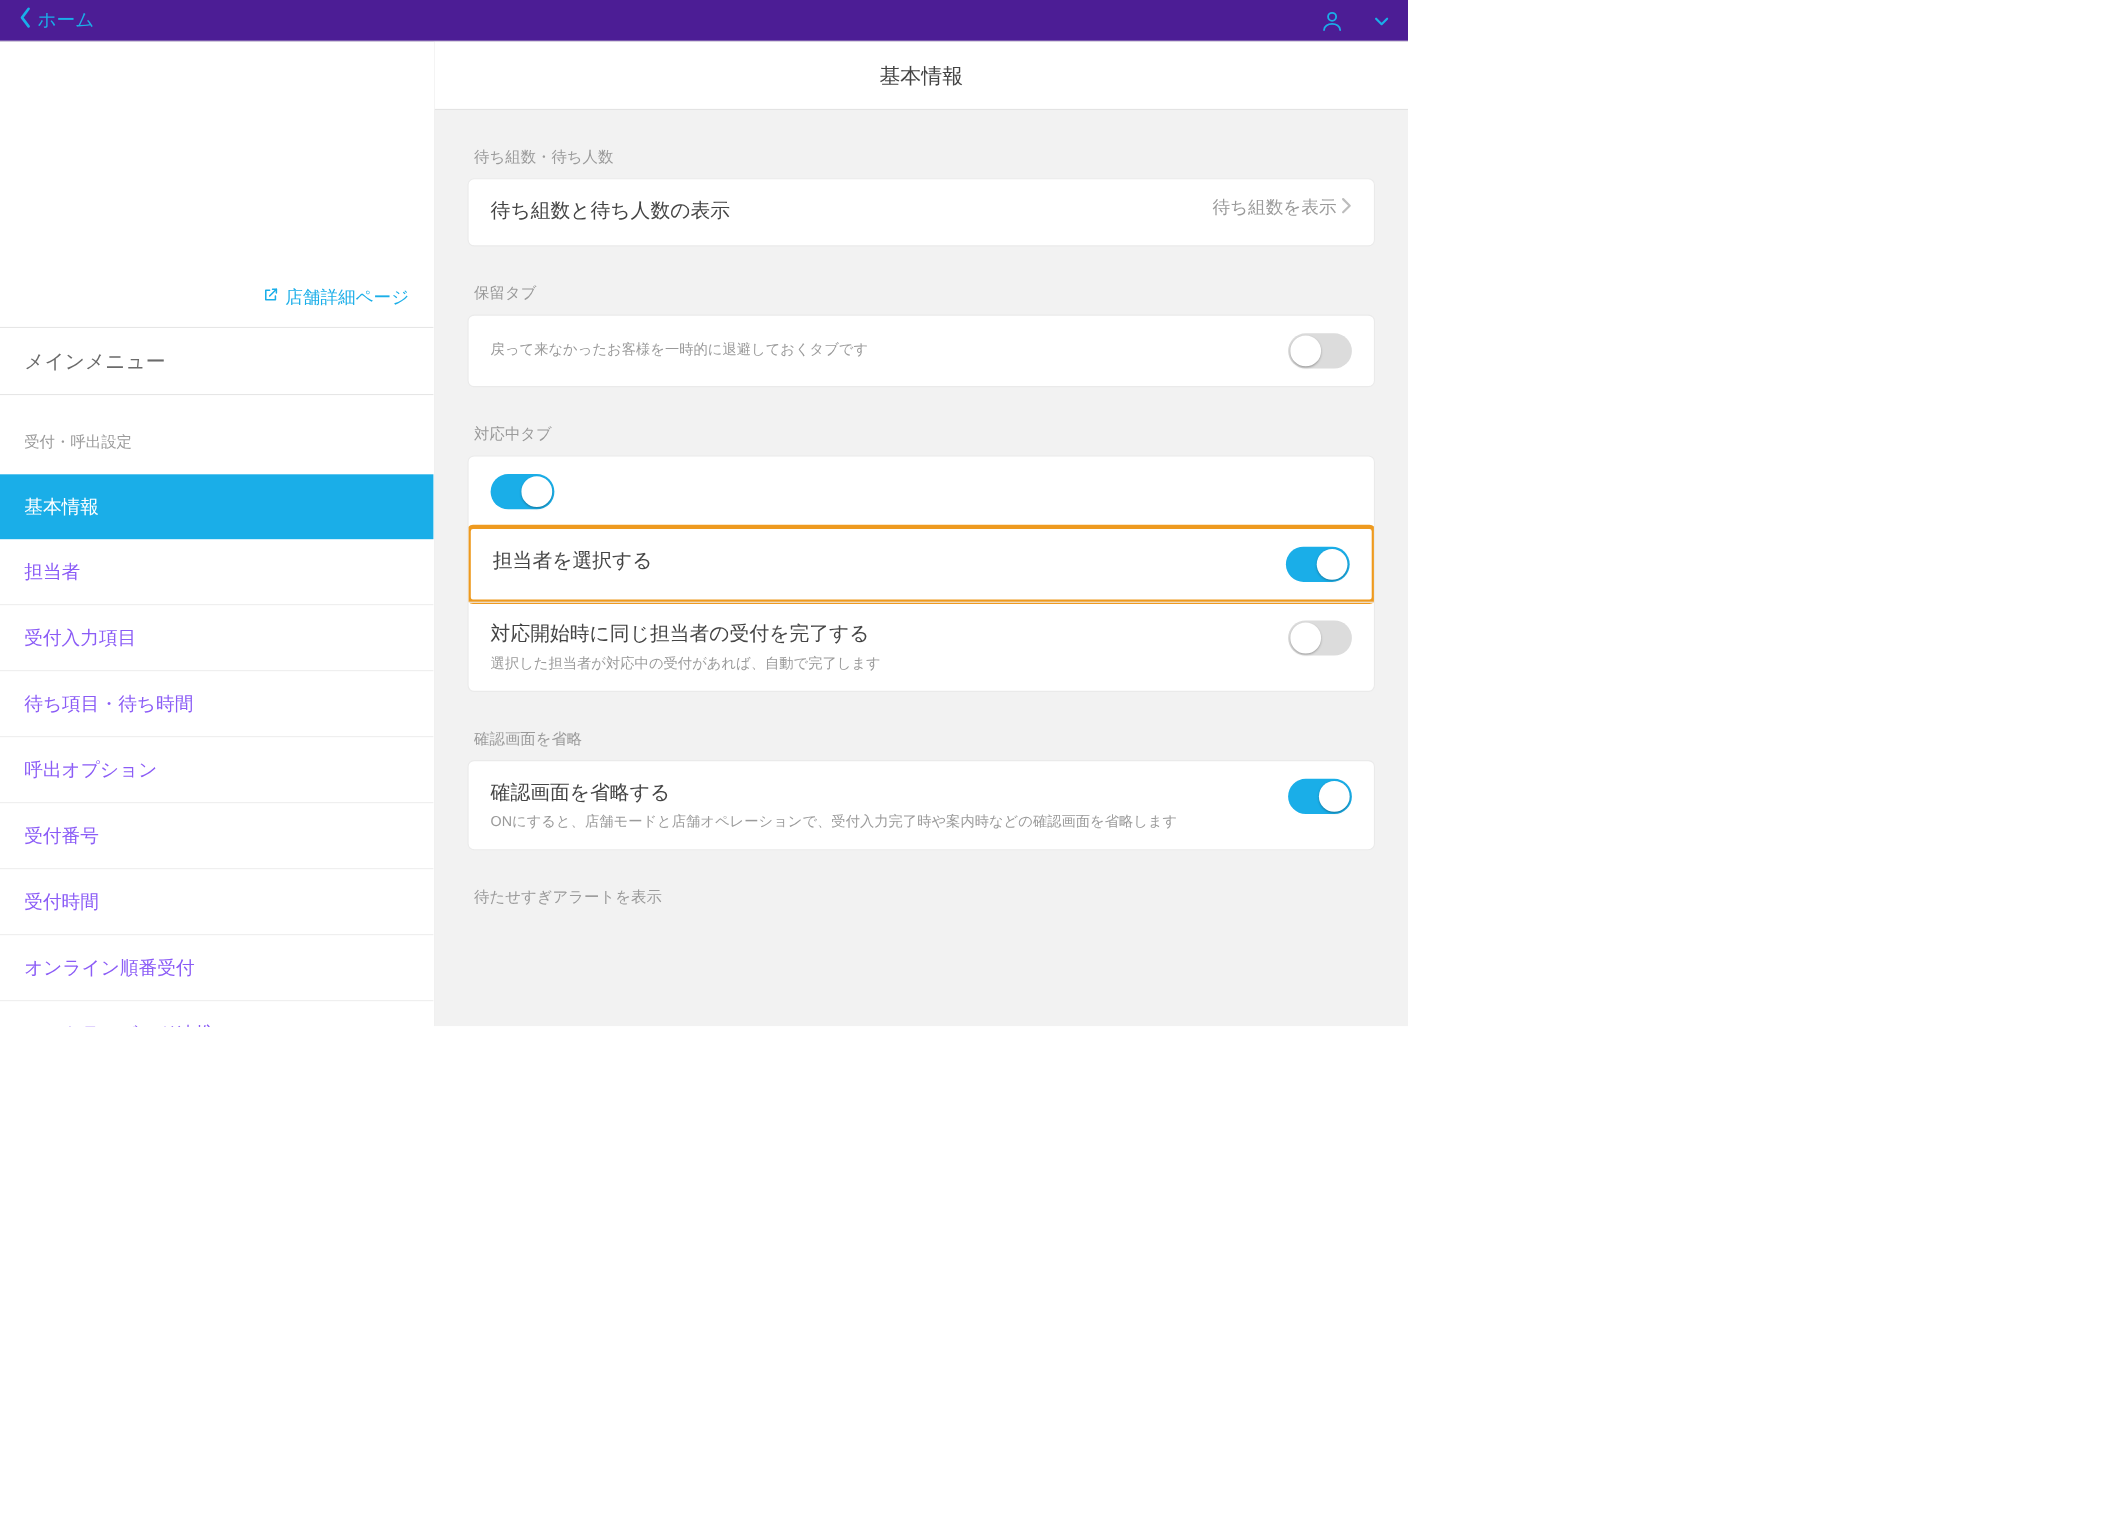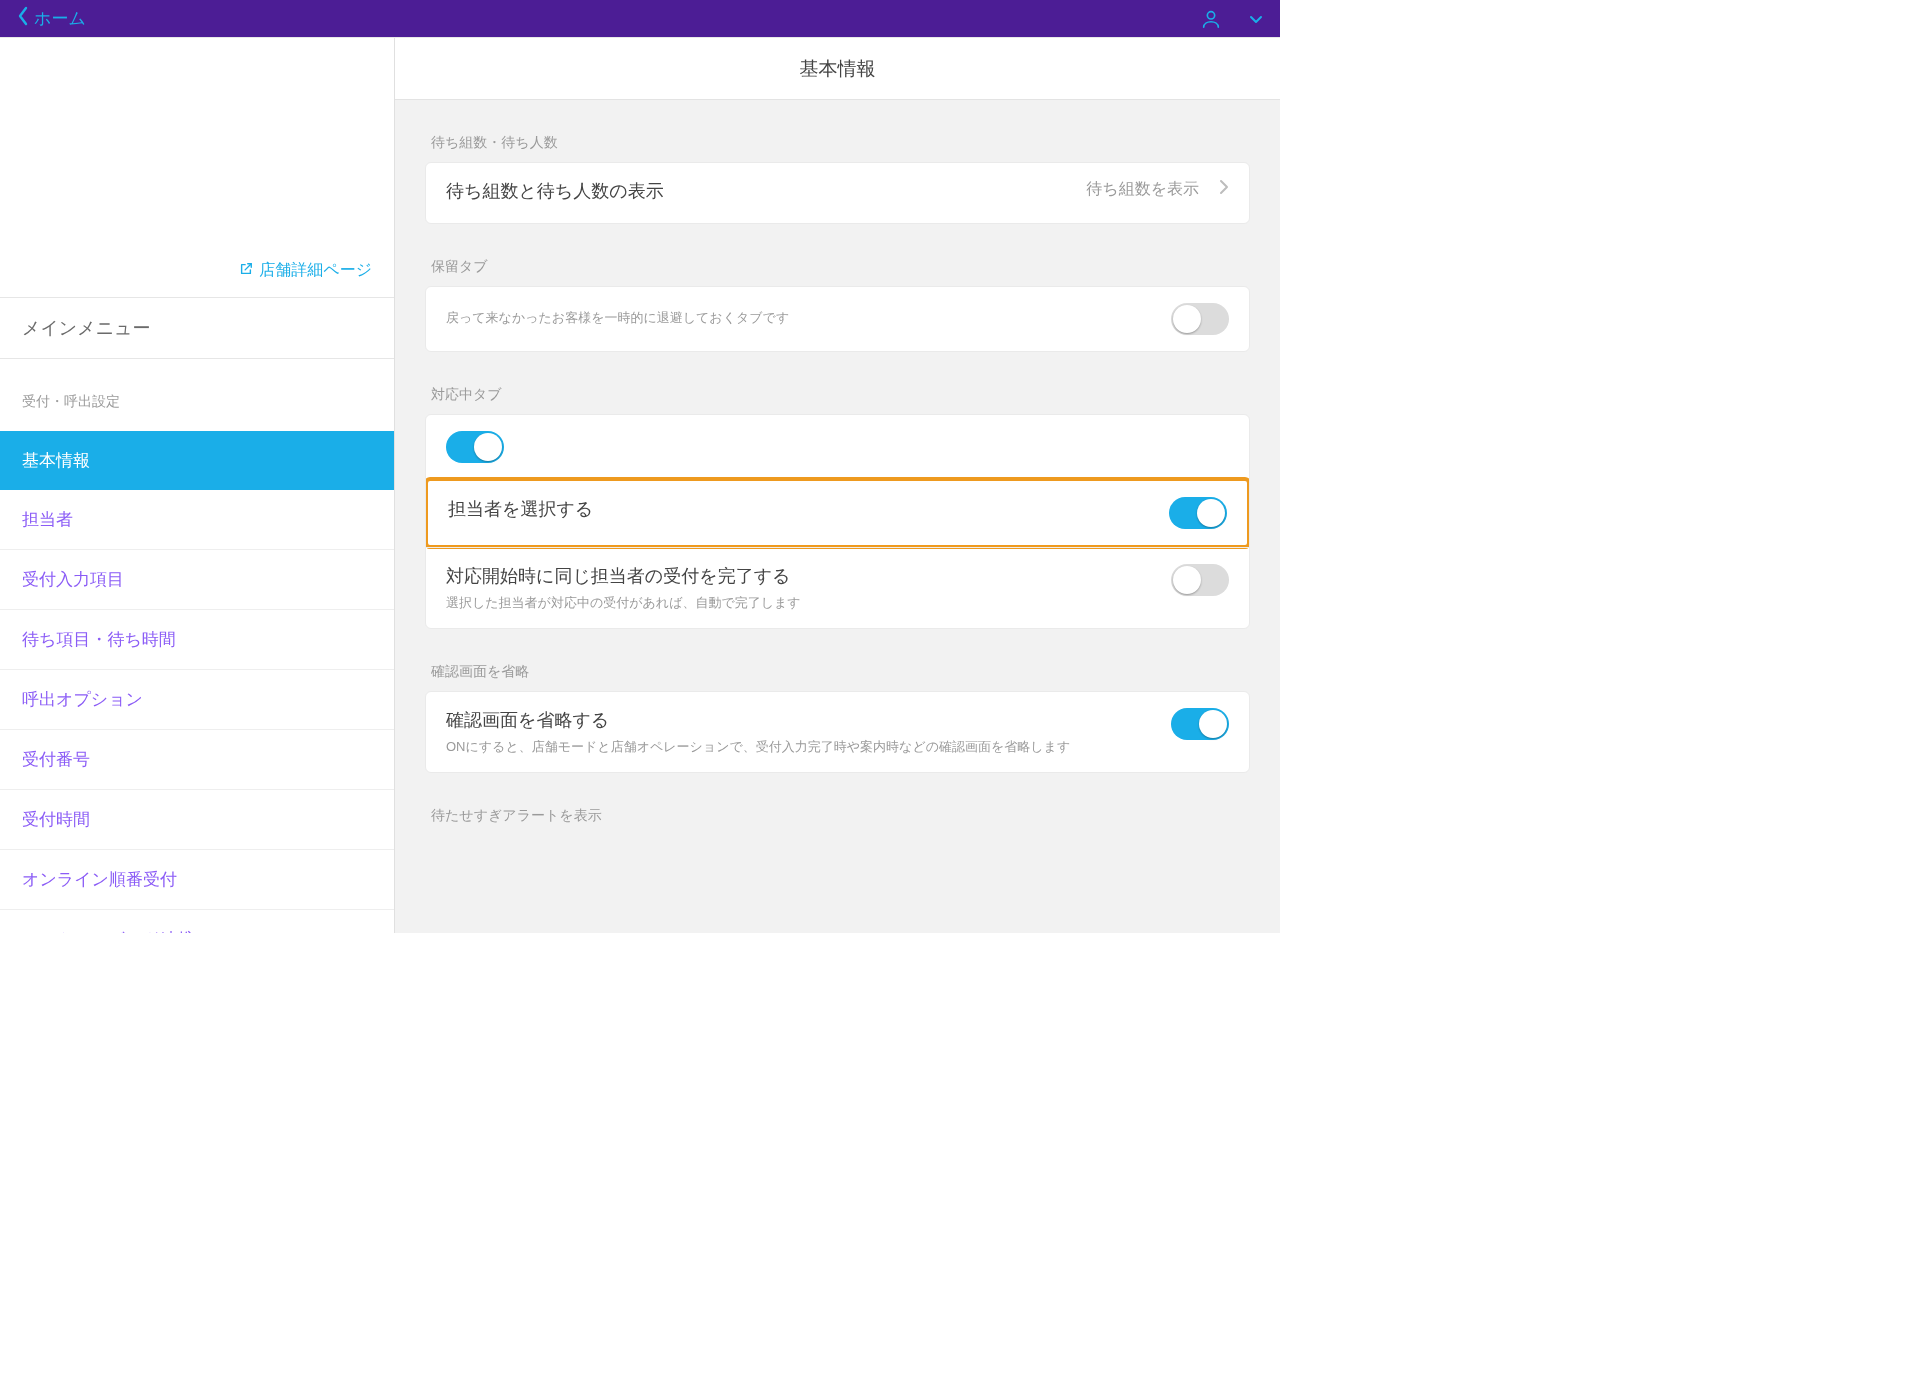--- a/index.html
+++ b/index.html
@@ -98,21 +98,21 @@
     align-items: flex-start;
     padding: 16px 20px;
     min-height: 60px;
     border-top: 1px solid #eee;
     position: relative;
   }
   .row:first-child { border-top: none; }
   .row .text { flex: 1; min-width: 0; }
   .row .title { font-size: 18px; color: #444; }
   .row .sub { font-size: 13px; color: #9a9a9a; margin-top: 6px; }
-  .row .value { font-size: 16px; color: #9a9a9a; margin-right: 20px; }
+  .row .value { font-size: 16px; color: #9a9a9a; margin-right: 4px; }
   .row .chev svg { width: 10px; height: 16px; display:block; }
 
   .highlight {
     border: 4px solid #ee9a1f;
     border-radius: 6px;
     margin: -2px;
   }
   .highlight .row { border-top: none; }
 
   

